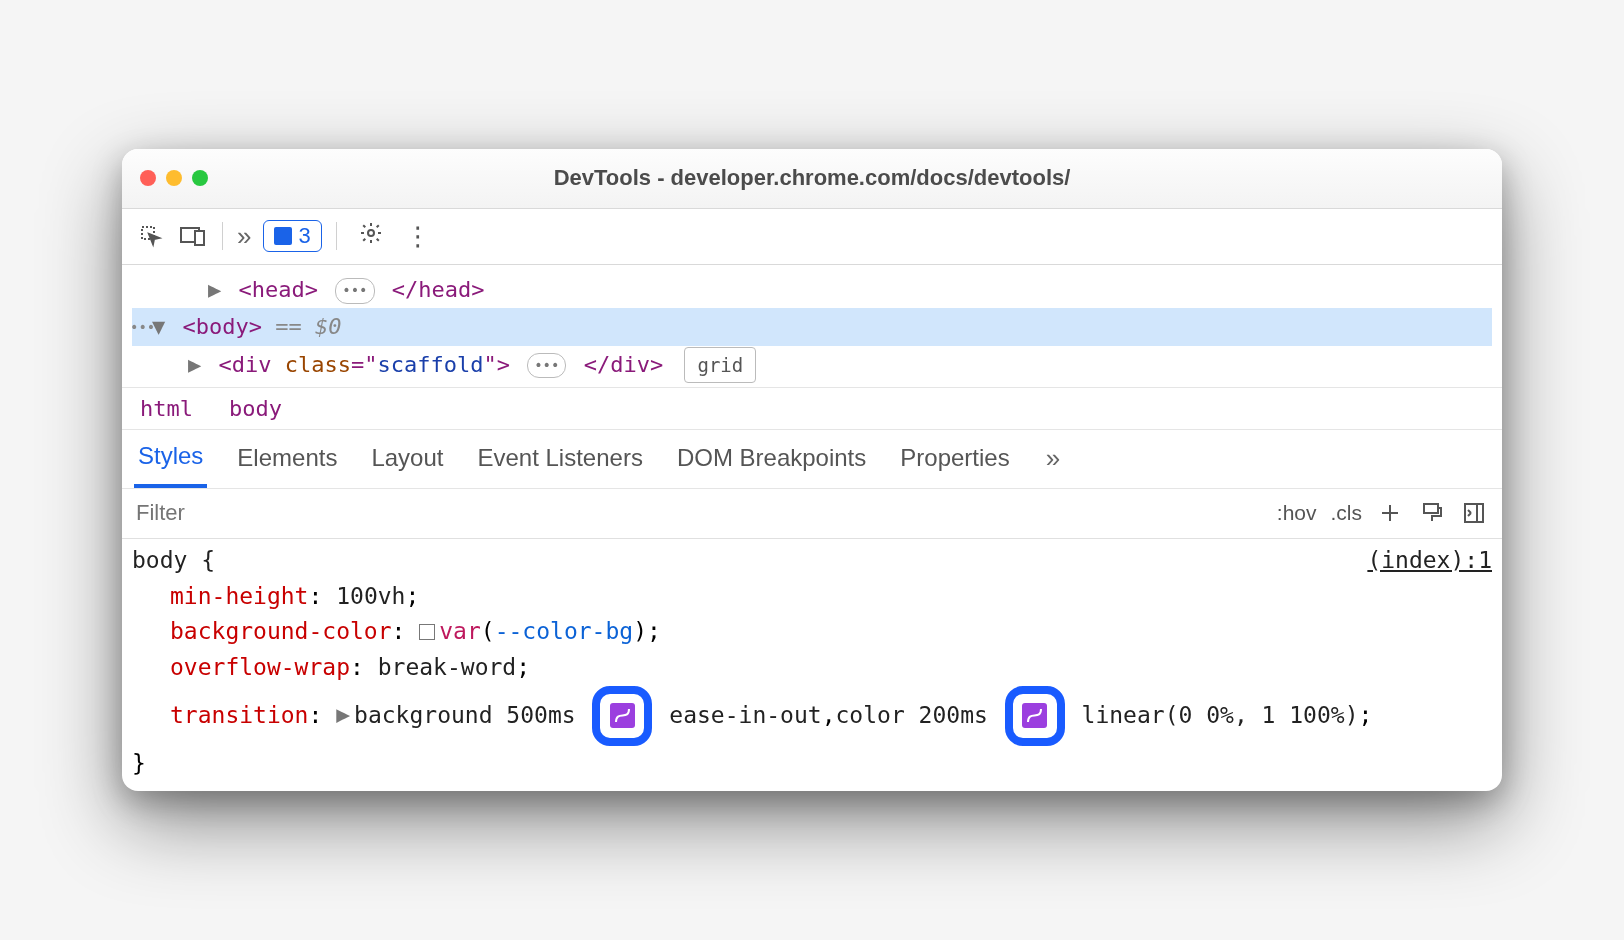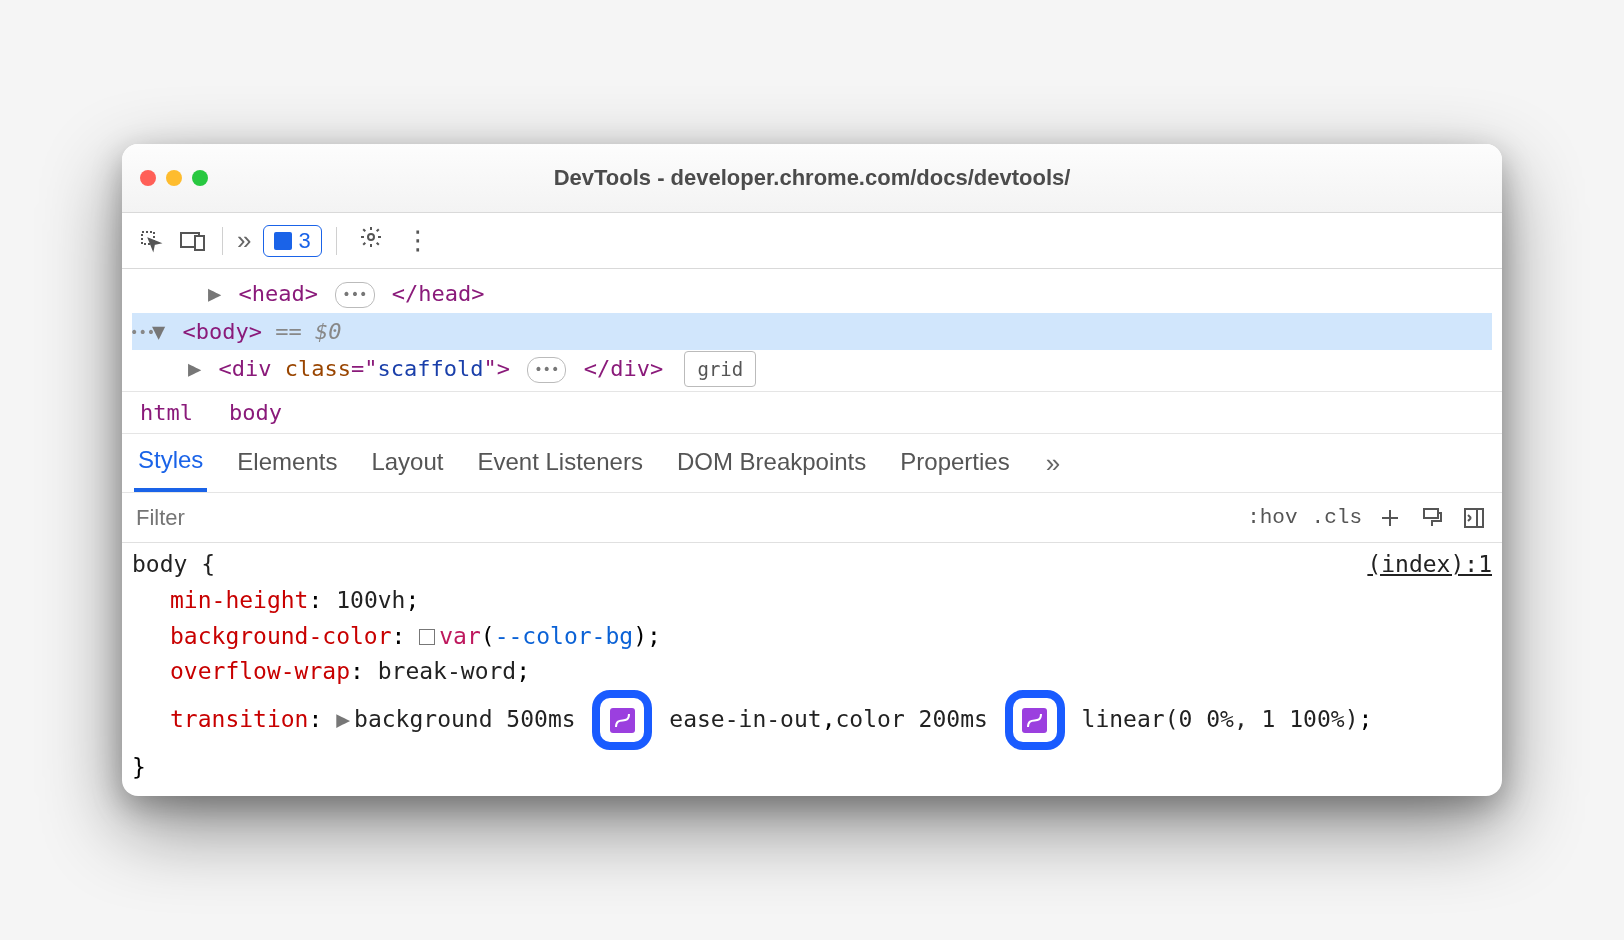--- a/index.html
+++ b/index.html
@@ -15,21 +15,21 @@
   .window {
     width: 1380px;
     background: #fff;
     border-radius: 16px;
     overflow: hidden;
     box-shadow: 0 30px 80px rgba(0,0,0,0.45), 0 10px 30px rgba(0,0,0,0.25);
   }
   .titlebar {
     display: flex;
     align-items: center;
-    height: 69px;
+    height: 60px;
     background: linear-gradient(#fdfdfd,#f3f3f3);
     border-bottom: 1px solid #d9d9d9;
     padding: 0 18px;
     position: relative;
   }
   .traffic { display:flex; gap:10px; }
   .traffic .dot { width:16px; height:16px; border-radius:50%; }
   .dot-red{background:#ff5f57;} .dot-yellow{background:#febc2e;} .dot-green{background:#28c840;}
   .title { position:absolute; left:0; right:0; text-align:center; font-weight:600; color:#4b4b4b; font-size:22px; pointer-events:none;}
   .toolbar {
@@ -57,21 +57,21 @@
   .pill-btn{display:inline-flex;align-items:center;justify-content:center;border:1px solid #bbb;border-radius:12px;padding:0 6px;color:#777;font-size:14px;vertical-align:middle;margin:0 4px;}
   .grid-badge{display:inline-block;border:1px solid #bbb;border-radius:4px;padding:1px 12px;color:#555;font-size:19px;margin-left:8px;}
   .eq0{color:#888;font-style:italic;}
   .crumbs{display:flex;padding:0;border-bottom:1px solid #e5e5e5;}
   .crumbs span{padding:8px 18px;font-family:Menlo,Monaco,Consolas,monospace;font-size:22px;color:#8a1a7a;cursor:pointer;}
   .subtabs{display:flex;gap:26px;padding:0 12px;border-bottom:1px solid #e5e5e5;align-items:center;}
   .subtab{font-size:24px;color:#555;padding:12px 4px 14px 4px;cursor:pointer;}
   .subtab.active{color:#1a63e8;border-bottom:4px solid #1a63e8;}
   .styles-toolbar{display:flex;align-items:center;height:50px;border-bottom:1px solid #e0e0e0;}
   .filter-input{flex:1;border:none;outline:none;font-size:22px;padding:0 14px;color:#666;font-family:inherit;}
-  .style-actions{display:flex;align-items:center;gap:14px;padding:0 14px;font-family:Liberation Mono, monospace;font-size:21px;color:#555;}
+  .style-actions{display:flex;align-items:center;gap:14px;padding:0 14px;font-family:Liberation Sans, sans-serif;font-size:21px;color:#555;}
   .st-ico{width:28px;height:28px;display:flex;align-items:center;justify-content:center;}
   .css-block{padding:4px 10px 10px 10px;font-family:Menlo,Monaco,Consolas,monospace;font-size:23px;line-height:1.55;}
   .css-row1{display:flex;justify-content:space-between;}
   .selector{color:#222;}
   .srclink{color:#222;text-decoration:underline;}
   .prop{color:#c80000;}
   .val{color:#222;}
   .varfn{color:#be185d;}
   .varname{color:#0b62d6;}
   .decl{padding-left:38px;}

